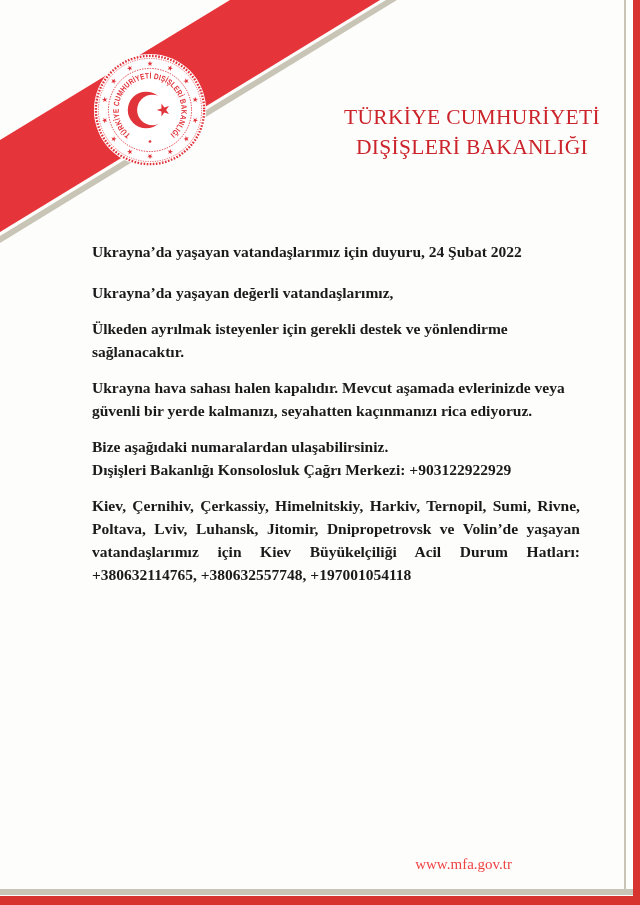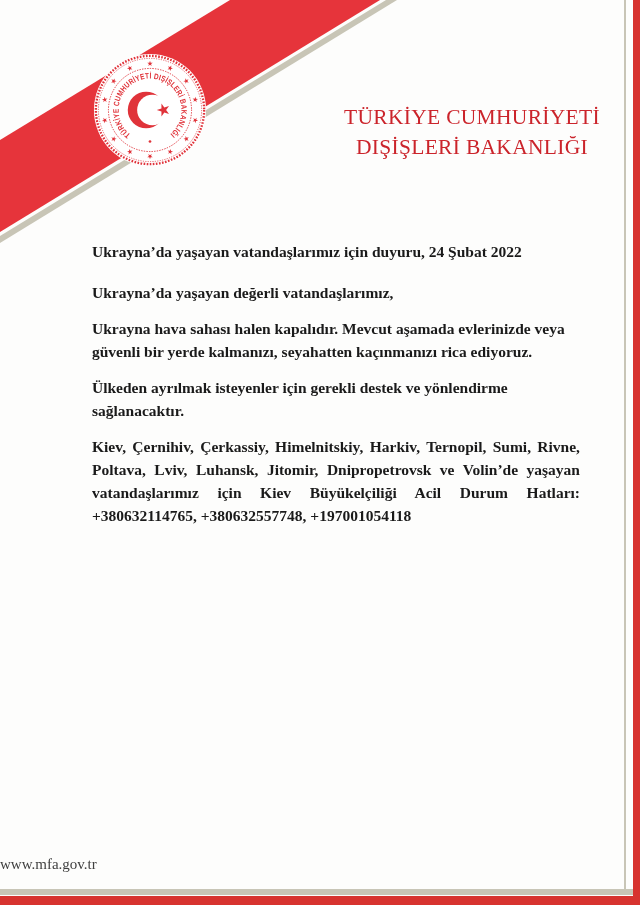--- a/index.html
+++ b/index.html
@@ -24,21 +24,21 @@
   .doc-body{
     position:absolute;left:76px;top:240px;width:488px;
     color:#1a1a1a;font-size:15.5px;line-height:23px;margin-left:16px;
   }
   .doc-heading{font-weight:bold;margin:0 0 18px 0;}
   .para{margin:0 0 13px 0;white-space:pre-line;font-weight:bold;}
   .para.justify{text-align:justify;}
   
   .footer-url{
     position:absolute;left:0;top:856px;width:512px;
-    text-align:left;color:#404040;font-size:15px;
+    text-align:right;color:#ef4444;font-size:15px;
   }
   
   .edge-gray-v{position:absolute;left:624px;top:0;width:2px;height:895px;background:#c8c5b6;}
   .edge-red-v{position:absolute;left:633px;top:0;width:7px;height:905px;background:#d7332f;}
   .edge-gray-h{position:absolute;left:0;top:889px;width:633px;height:6px;background:#c8c5b6;}
   .edge-red-h{position:absolute;left:0;top:896px;width:640px;height:9px;background:#d7332f;}
 </style>
 </head>
 <body>
 
@@ -86,22 +86,24 @@
   </svg>
 
   <div class="ministry-title">
     <div>TÜRKİYE CUMHURİYETİ</div>
     <div>DIŞİŞLERİ BAKANLIĞI</div>
   </div>
 
   <div class="doc-body">
     <div class="doc-heading">Ukrayna’da yaşayan vatandaşlarımız için duyuru, 24 Şubat 2022</div>
     <div class="para">Ukrayna’da yaşayan değerli vatandaşlarımız,</div>
+    <div class="para">Ülkeden ayrılmak isteyenler için gerekli destek ve yönlendirme sağlanacaktır.</div>
     <div class="para">Ukrayna hava sahası halen kapalıdır. Mevcut aşamada evlerinizde veya güvenli bir yerde kalmanızı, seyahatten kaçınmanızı rica ediyoruz.</div>
-    <div class="para">Ülkeden ayrılmak isteyenler için gerekli destek ve yönlendirme sağlanacaktır.</div>
+    <div class="para">Bize aşağıdaki numaralardan ulaşabilirsiniz.
+Dışişleri Bakanlığı Konsolosluk Çağrı Merkezi: +903122922929</div>
     <div class="para justify">Kiev, Çernihiv, Çerkassiy, Himelnitskiy, Harkiv, Ternopil, Sumi, Rivne, Poltava, Lviv, Luhansk, Jitomir, Dnipropetrovsk ve Volin’de yaşayan vatandaşlarımız için Kiev Büyükelçiliği Acil Durum Hatları: +380632114765, +380632557748, +197001054118</div>
   </div>
 
   <div class="footer-url">www.mfa.gov.tr</div>
 
   <div class="edge-gray-v"></div>
   <div class="edge-red-v"></div>
   <div class="edge-gray-h"></div>
   <div class="edge-red-h"></div>
 

